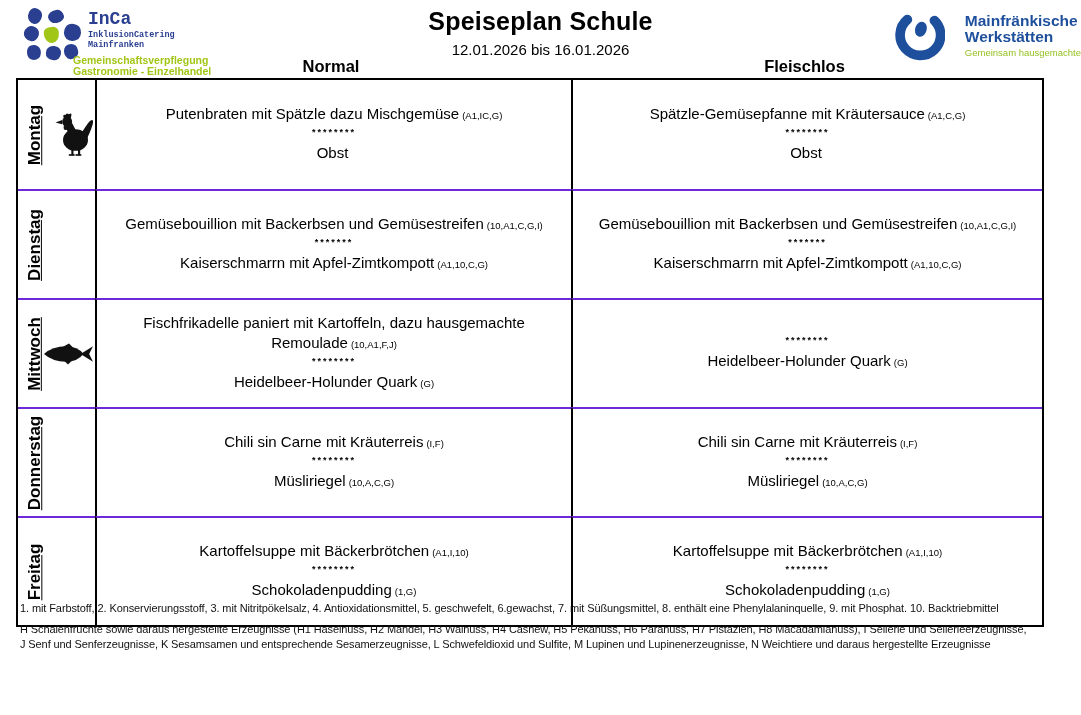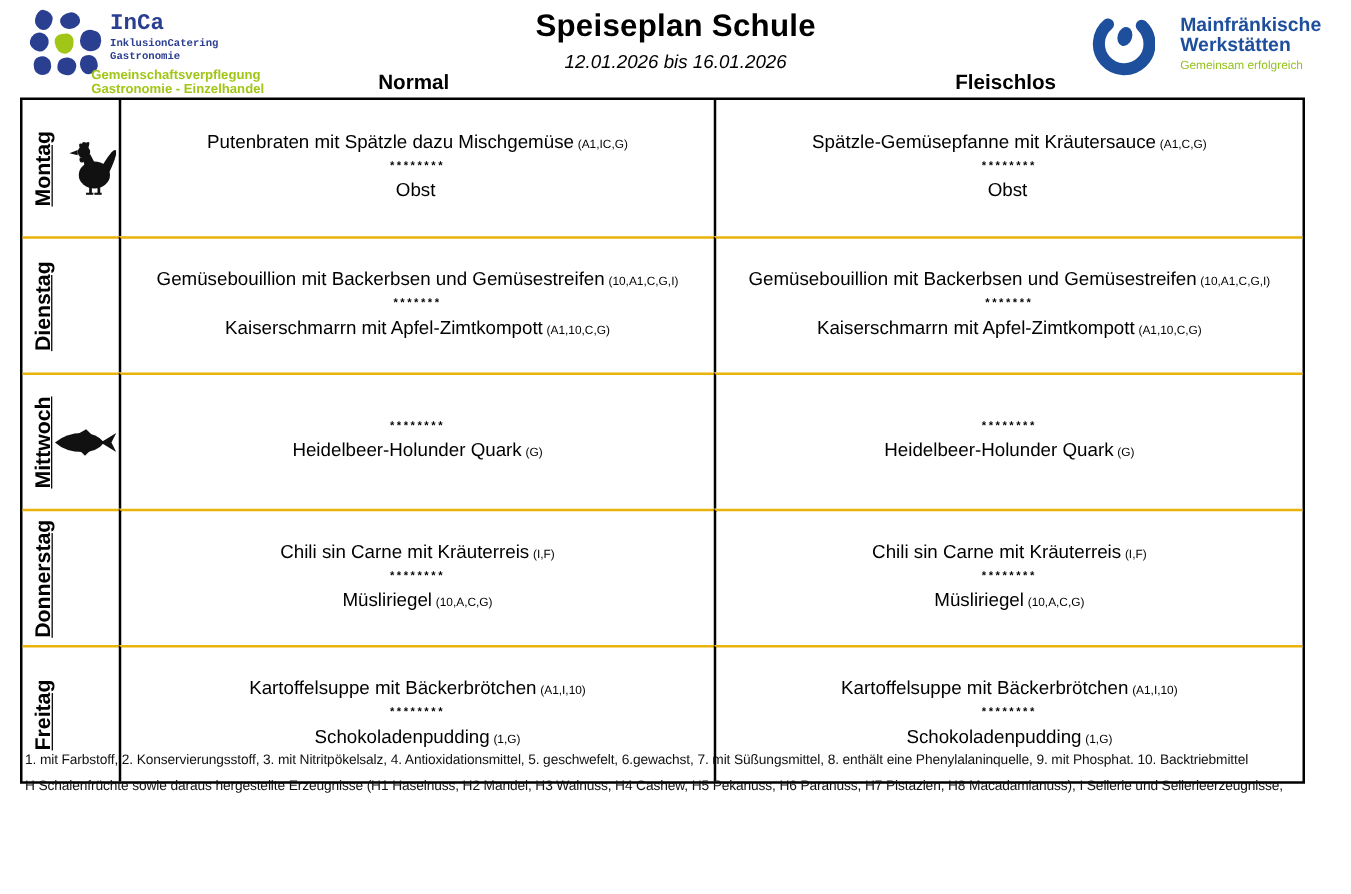--- a/index.html
+++ b/index.html
@@ -6,57 +6,57 @@
   html,body { margin:0; padding:0; }
   body {
     width:1081px; height:715px; position:relative; overflow:hidden;
     background:#ffffff; color:#000;
     font-family:"Liberation Sans", sans-serif;
   }
 
   
   .title-block { position:absolute; left:0; right:0; top:7px; text-align:center; }
   .title { font-size:25px; font-weight:bold; letter-spacing:0.2px;text-align:center; }
-  .subtitle { font-size:15px; font-style:italic; margin-top:5px; }
+  .subtitle { font-size:15px; margin-top:5px; }
 
   
   .logo-inca { position:absolute; left:22px; top:6px; width:200px; height:56px; }
   .blob { position:absolute; background:var(--inca-blue,#2b3f91); }
   .blob.green { background:var(--inca-green,#a2c617); }
   .b1{left:6px;top:2px;width:14px;height:16px;border-radius:45% 60% 50% 55%/55% 45% 60% 50%;transform:rotate(8deg);}
   .b2{left:26px;top:4px;width:16px;height:13px;border-radius:60% 45% 55% 50%/50% 60% 45% 55%;transform:rotate(-10deg);}
   .b3{left:2px;top:20px;width:15px;height:15px;border-radius:50% 55% 45% 60%/60% 50% 55% 45%;transform:rotate(15deg);}
   .b4{left:22px;top:21px;width:15px;height:16px;border-radius:50% 50% 60% 60%/40% 40% 70% 70%;transform:rotate(-6deg);}
   .b5{left:42px;top:18px;width:17px;height:17px;border-radius:55% 45% 60% 50%/45% 60% 50% 55%;transform:rotate(20deg);}
   .b6{left:5px;top:39px;width:14px;height:15px;border-radius:45% 55% 50% 60%/55% 50% 60% 45%;transform:rotate(-14deg);}
   .b7{left:24px;top:40px;width:15px;height:14px;border-radius:60% 50% 45% 55%/50% 55% 60% 45%;transform:rotate(6deg);}
   .b8{left:42px;top:38px;width:14px;height:15px;border-radius:50% 60% 55% 45%/60% 45% 50% 55%;transform:rotate(-18deg);}
   .inca-text-blue { position:absolute; left:66px; top:4px; color:var(--inca-blue,#2b3f91);font-family:Liberation Mono, monospace; }
   .inca-name { font-size:18px; font-weight:bold; line-height:19px; }
   .inca-sub { font-size:8.5px; font-weight:bold; margin-top:1px; }
   .inca-text-green { position:absolute; left:51px; top:37px; color:var(--inca-green,#a2c617); font-weight:bold; font-size:10.5px; line-height:11px;margin-top:12px; }
 
   
-  .logo-mfw { position:absolute; right:24px; top:8px; display:flex; align-items:center; gap:20px; }
+  .logo-mfw { position:absolute; right:0; top:8px; display:flex; align-items:center; gap:20px; }
   .mfw-mark { width:54px; height:54px; }
   .mfw-line { color:var(--mfw-blue,#1e4f9c); font-weight:bold; font-size:15.5px; line-height:16px; }
   .mfw-tag { color:var(--mfw-green,#95c11f); font-size:9.5px; margin-top:2px; }
 
   
   .col-header { position:absolute; top:57px; text-align:center; font-weight:bold; font-size:16.5px; }
   .col-header.normal { left:93px; width:476px; }
   .col-header.fleischlos { left:569px; width:471px; }
 
   
   .menu-table {
     position:absolute; left:16px; top:78px;
     display:grid; grid-template-columns:77px 476px 471px; grid-template-rows:repeat(5,109px);
     border:2px solid #000;
   }
-  .mcell { border-top:2px solid #eab308; border-left:2px solid #000; position:relative; }
+  .mcell { border-top:2px solid #6d28d9; border-left:2px solid #000; position:relative; }
   .mcell.r0 { border-top:none; }
   .mcell.c0 { border-left:none; }
 
   .day-rot { position:absolute; left:0; top:0; width:34px; height:100%;
              display:flex; align-items:center; justify-content:center; }
   .day-rot span { transform:rotate(-90deg); white-space:nowrap; font-weight:bold; font-size:17px;
                   text-decoration:underline; }
   .day-icon { position:absolute; right:2px; top:50%; transform:translateY(-50%); }
   .day-icon svg { display:block; fill:#111; }
 
@@ -78,42 +78,42 @@
   <div class="blob b1"></div>
   <div class="blob b2"></div>
   <div class="blob b3"></div>
   <div class="blob green b4"></div>
   <div class="blob b5"></div>
   <div class="blob b6"></div>
   <div class="blob b7"></div>
   <div class="blob b8"></div>
   <div class="inca-text-blue">
     <div class="inca-name">InCa</div>
-    <div class="inca-sub">InklusionCatering Gastronomie</div>
+    <div class="inca-sub">InklusionCatering Mainfranken</div>
   </div>
   <div class="inca-text-green">
     <div>Gemeinschaftsverpflegung</div>
     <div>Gastronomie - Einzelhandel</div>
   </div>
 </div>
 
 <div class="title-block">
   <div class="title">Speiseplan Schule</div>
   <div class="subtitle">12.01.2026 bis 16.01.2026</div>
 </div>
 
 <div class="logo-mfw">
   <svg class="mfw-mark" viewBox="0 0 56 56">
     <path d="M17,12 A21,21 0 1 0 45,13" fill="none" stroke="#1e4f9c" stroke-width="10" stroke-linecap="round"></path>
     <ellipse cx="31" cy="22" rx="6" ry="8" fill="#1e4f9c" transform="rotate(18 31 22)"></ellipse>
   </svg>
   <div>
     <div class="mfw-line">Mainfränkische</div>
     <div class="mfw-line">Werkstätten</div>
-    <div class="mfw-tag">Gemeinsam erfolgreich</div>
+    <div class="mfw-tag">Gemeinsam hausgemachte</div>
   </div>
 </div>
 
 <div class="col-header normal">Normal</div>
 <div class="col-header fleischlos">Fleischlos</div>
 
 <div class="menu-table">
 
   <div class="mcell r0 c0">
     <div class="day-rot">
@@ -169,20 +169,21 @@
     <div class="day-icon">
       <svg width="50" height="22" viewBox="0 0 52 22">
         <path d="M1,11 Q10,3 24,3 Q36,3 42,11 Q36,19 24,19 Q10,19 1,11 Z"></path>
         <path d="M20,4 L27,0 L31,4 Z"></path>
         <path d="M22,18 L26,22 L30,18 Z"></path>
         <path d="M39,11 L52,3 L48,11 L52,19 Z"></path>
       </svg>
     </div>
   </div>
   <div class="mcell meal-cell">
+    <div class="meal-line"><span>Fischfrikadelle paniert mit Kartoffeln, dazu hausgemachte Remoulade</span><span class="code">(10,A1,F,J)</span></div>
     <div class="stars">********</div>
     <div class="meal-line"><span>Heidelbeer-Holunder Quark</span><span class="code">(G)</span></div>
   </div>
   <div class="mcell meal-cell">
     <div class="stars">********</div>
     <div class="meal-line"><span>Heidelbeer-Holunder Quark</span><span class="code">(G)</span></div>
   </div>
 
   <div class="mcell c0">
     <div class="day-rot">
@@ -214,13 +215,14 @@
     <div class="meal-line"><span>Kartoffelsuppe mit Bäckerbrötchen</span><span class="code">(A1,I,10)</span></div>
     <div class="stars">********</div>
     <div class="meal-line"><span>Schokoladenpudding</span><span class="code">(1,G)</span></div>
   </div>
 
 </div>
 
 <div class="footnotes">
   <div class="fn-line first">1. mit Farbstoff, 2. Konservierungsstoff, 3. mit Nitritpökelsalz, 4. Antioxidationsmittel, 5. geschwefelt, 6.gewachst, 7. mit Süßungsmittel, 8. enthält eine Phenylalaninquelle, 9. mit Phosphat. 10. Backtriebmittel</div>
   <div class="fn-line">H Schalenfrüchte sowie daraus hergestellte Erzeugnisse (H1 Haselnuss, H2 Mandel, H3 Walnuss, H4 Cashew, H5 Pekanuss, H6 Paranuss, H7 Pistazien, H8 Macadamianuss), I Sellerie und Sellerieerzeugnisse,</div>
+  <div class="fn-line">J Senf und Senferzeugnisse, K Sesamsamen und entsprechende Sesamerzeugnisse, L Schwefeldioxid und Sulfite, M Lupinen und Lupinenerzeugnisse, N Weichtiere und daraus hergestellte Erzeugnisse</div>
 </div>
 
 </body></html>

